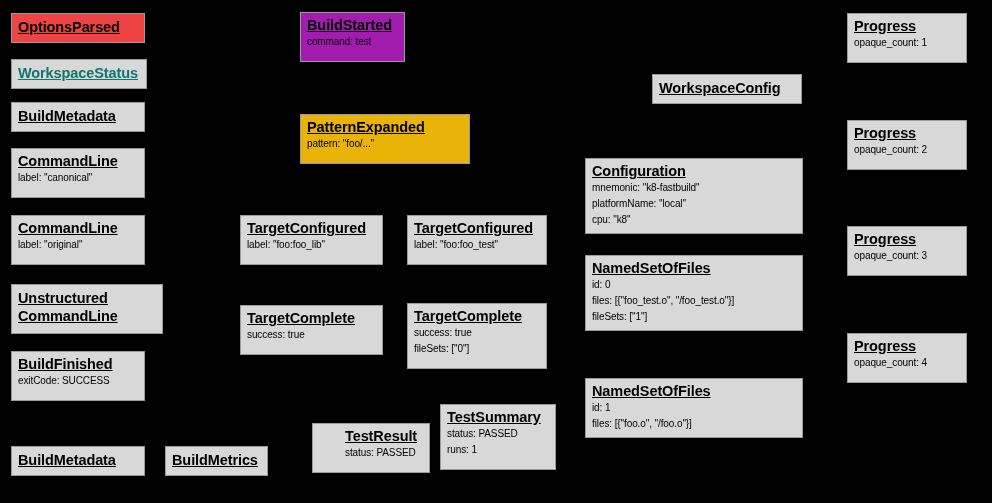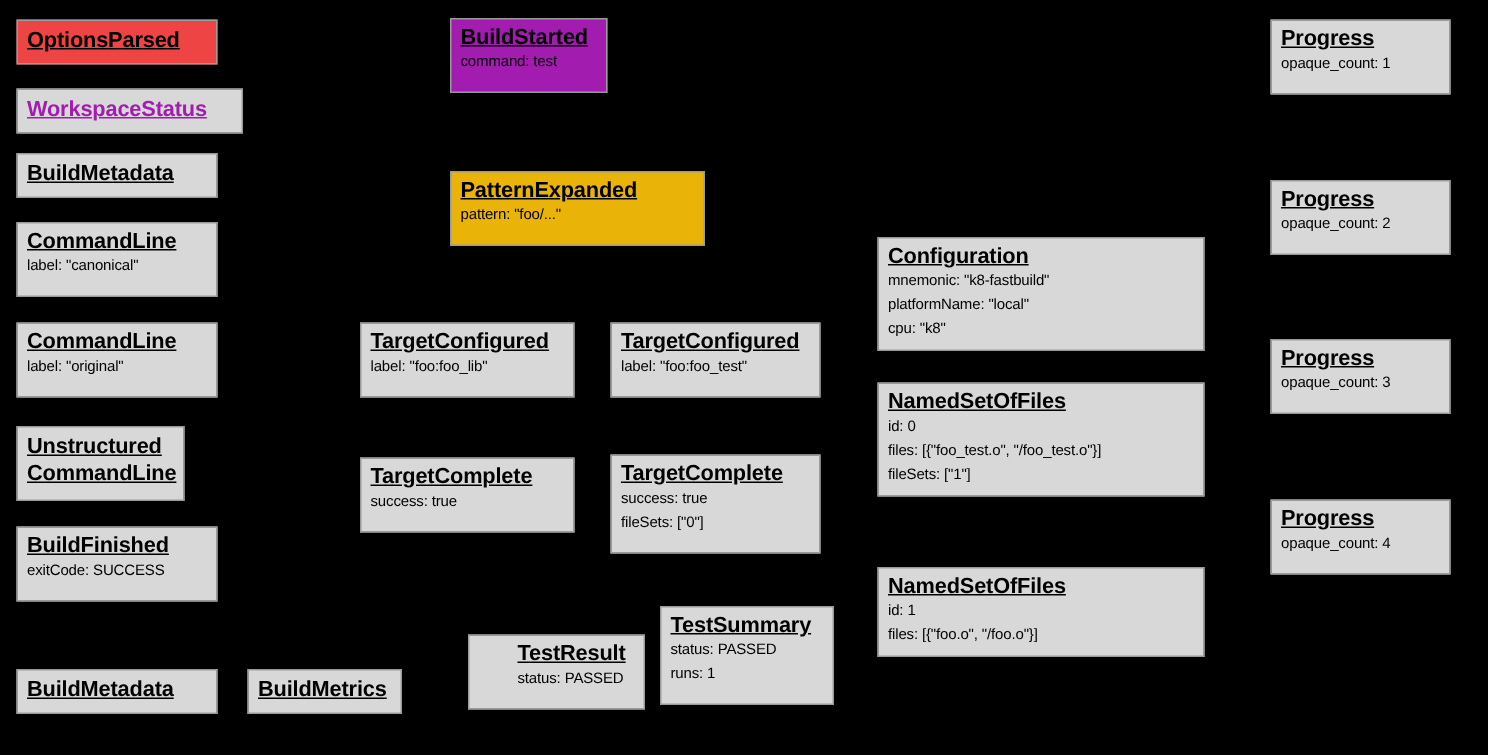--- a/index.html
+++ b/index.html
@@ -48,35 +48,35 @@
     line-height: 18px;
   }
 </style>
 </head>
 <body>
 
 <div id="canvas">
     <div class="node header-only" style="left: 11px; top: 13px; width: 134px; height: 30px; background: #ef4444; border-color: rgb(154, 154, 154); color: rgb(0, 0, 0);">
       <span class="title">OptionsParsed</span>
     </div>
-    <div class="node header-only" style="left: 11px; top: 59px; width: 151px; height: 30px; background: rgb(216, 216, 216); border-color: rgb(154, 154, 154); color: #a21caf;">
+    <div class="node header-only" style="left: 11px; top: 59px; width: 136px; height: 30px; background: rgb(216, 216, 216); border-color: rgb(154, 154, 154); color: #0f766e;">
       <span class="title">WorkspaceStatus</span>
     </div>
     <div class="node header-only" style="left: 11px; top: 102px; width: 134px; height: 30px; background: rgb(216, 216, 216); border-color: rgb(154, 154, 154); color: rgb(0, 0, 0);">
       <span class="title">BuildMetadata</span>
     </div>
     <div class="node" style="left: 11px; top: 148px; width: 134px; height: 50px; background: rgb(216, 216, 216); border-color: rgb(154, 154, 154); color: rgb(0, 0, 0);">
       <span class="title">CommandLine</span>
       <span class="field">label: "canonical"</span>
     </div>
     <div class="node" style="left: 11px; top: 215px; width: 134px; height: 50px; background: rgb(216, 216, 216); border-color: rgb(154, 154, 154); color: rgb(0, 0, 0);">
       <span class="title">CommandLine</span>
       <span class="field">label: "original"</span>
     </div>
-    <div class="node header-only" style="left: 11px; top: 284px; width: 112px; height: 50px; background: rgb(216, 216, 216); border-color: rgb(154, 154, 154); color: rgb(0, 0, 0);">
+    <div class="node header-only" style="left: 11px; top: 284px; width: 152px; height: 50px; background: rgb(216, 216, 216); border-color: rgb(154, 154, 154); color: rgb(0, 0, 0);">
       <span class="title wrap">Unstructured CommandLine</span>
     </div>
     <div class="node" style="left: 11px; top: 351px; width: 134px; height: 50px; background: rgb(216, 216, 216); border-color: rgb(154, 154, 154); color: rgb(0, 0, 0);">
       <span class="title">BuildFinished</span>
       <span class="field">exitCode: SUCCESS</span>
     </div>
     <div class="node header-only" style="left: 11px; top: 446px; width: 134px; height: 30px; background: rgb(216, 216, 216); border-color: rgb(154, 154, 154); color: rgb(0, 0, 0);">
       <span class="title">BuildMetadata</span>
     </div>
     <div class="node header-only" style="left: 165px; top: 446px; width: 103px; height: 30px; background: rgb(216, 216, 216); border-color: rgb(154, 154, 154); color: rgb(0, 0, 0);">
@@ -109,20 +109,23 @@
     </div>
     <div class="node" style="left: 312px; top: 423px; width: 118px; height: 50px; background: rgb(216, 216, 216); border-color: rgb(154, 154, 154); color: rgb(0, 0, 0); padding-left: 32px;">
       <span class="title">TestResult</span>
       <span class="field">status: PASSED</span>
     </div>
     <div class="node" style="left: 440px; top: 404px; width: 116px; height: 66px; background: rgb(216, 216, 216); border-color: rgb(154, 154, 154); color: rgb(0, 0, 0);">
       <span class="title">TestSummary</span>
       <span class="field">status: PASSED</span>
       <span class="field">runs: 1</span>
     </div>
+    <div class="node header-only" style="left: 652px; top: 74px; width: 150px; height: 30px; background: rgb(216, 216, 216); border-color: rgb(154, 154, 154); color: rgb(0, 0, 0);">
+      <span class="title">WorkspaceConfig</span>
+    </div>
     <div class="node" style="left: 585px; top: 158px; width: 218px; height: 76px; background: rgb(216, 216, 216); border-color: rgb(154, 154, 154); color: rgb(0, 0, 0);">
       <span class="title">Configuration</span>
       <span class="field">mnemonic: "k8-fastbuild"</span>
       <span class="field">platformName: "local"</span>
       <span class="field">cpu: "k8"</span>
     </div>
     <div class="node" style="left: 585px; top: 255px; width: 218px; height: 76px; background: rgb(216, 216, 216); border-color: rgb(154, 154, 154); color: rgb(0, 0, 0);">
       <span class="title">NamedSetOfFiles</span>
       <span class="field">id: 0</span>
       <span class="field">files: [{"foo_test.o", "/foo_test.o"}]</span>

